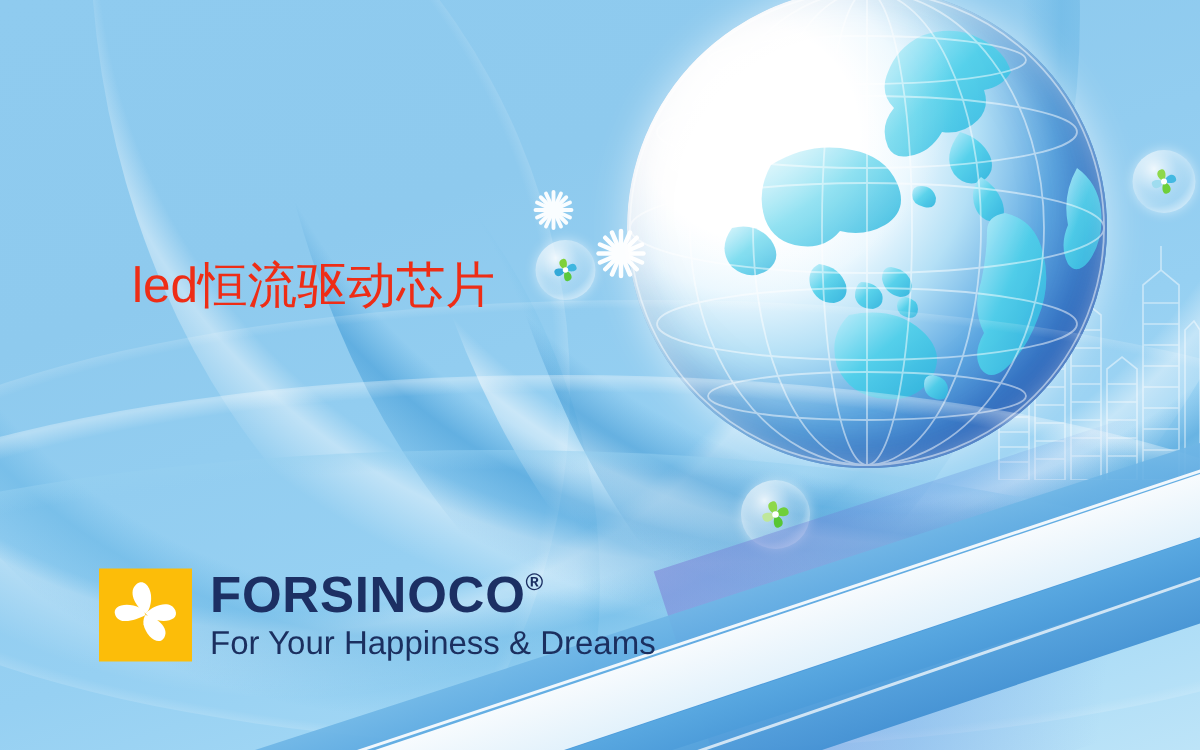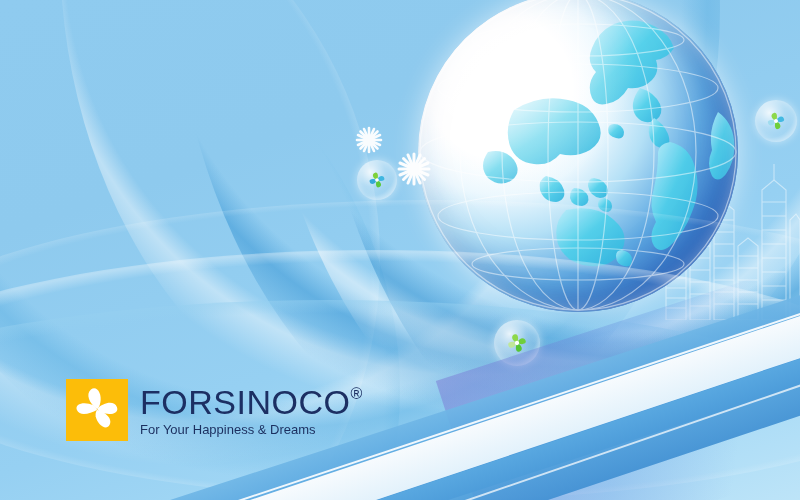--- a/index.html
+++ b/index.html
@@ -80,24 +80,24 @@
   
   #headline{position:absolute;left:88px;top:168px;z-index:40;}
   #headline .hl{color:#ee2d16;font-size:33px;line-height:1.32;white-space:nowrap;
                 font-family:"Liberation Sans","DejaVu Sans",sans-serif;font-weight:400;}
   #headline .hl2{padding-left:14px;}
 
   
   #logo{position:absolute;left:66px;top:379px;z-index:40;display:flex;align-items:center;}
   #logo-mark{width:62px;height:62px;background:#fcbd09;position:relative;flex:0 0 auto;}
   #logo-text{margin-left:12px;}
-  #brand{color:#1c2f63;font-weight:normal;font-size:34px;letter-spacing:.5px;line-height:1;
+  #brand{color:#1c2f63;font-weight:bold;font-size:34px;letter-spacing:.5px;line-height:1;
          font-family:"Liberation Sans",sans-serif;display:flex;align-items:flex-start;}
   #brand .reg{font-size:16px;line-height:1;margin-top:1px;}
-  #tagline{color:#1b2f5f;font-size:13px;margin-top:4px;line-height:1;
+  #tagline{color:#1b2f5f;font-size:22px;margin-top:4px;line-height:1;
            font-family:"Liberation Sans",sans-serif;}
 </style>
 </head>
 <body>
 
 <div id="stage">
 
   <div class="ribbon arcL1"></div>
   <div class="ribbon arcL2"></div>
   <div class="ribbon rb1"></div>
@@ -244,20 +244,21 @@
   </div>
 
   <div class="violet"></div>
   <div class="band band-a"></div>
   <div class="thinline" style="left:238px;top:500px;width:900px;transform:rotate(-18.4deg);"></div>
   <div class="band band-b"></div>
   <div class="band band-c"></div>
   <div class="thinline" style="left:430px;top:512px;width:760px;transform:rotate(-19deg);opacity:.8;"></div>
 
   <div id="headline">
+    <div class="hl hl1">led恒流驱动芯片</div>
   </div>
 
   <div id="logo">
     <div id="logo-mark">
       <svg width="62" height="62" viewBox="0 0 62 62">
         <g fill="#ffffff">
           <path d="M31 30 C24 24 21 14 27 10 C33 6 38 15 35 24 C34 27 33 29 31 30Z" transform="rotate(-6 31 30)"></path>
           <path d="M31 30 C38 24 49 23 51 30 C53 37 43 38 35 34 C33 33 32 31 31 30Z" transform="rotate(-6 31 30)"></path>
           <path d="M31 31 C38 33 46 41 42 47 C38 53 30 46 29 37 C29 34 30 32 31 31Z" transform="rotate(-6 31 31)"></path>
           <path d="M31 31 C24 34 13 36 11 29 C9 22 20 21 28 26 C30 28 31 30 31 31Z" transform="rotate(-6 31 31)"></path>

